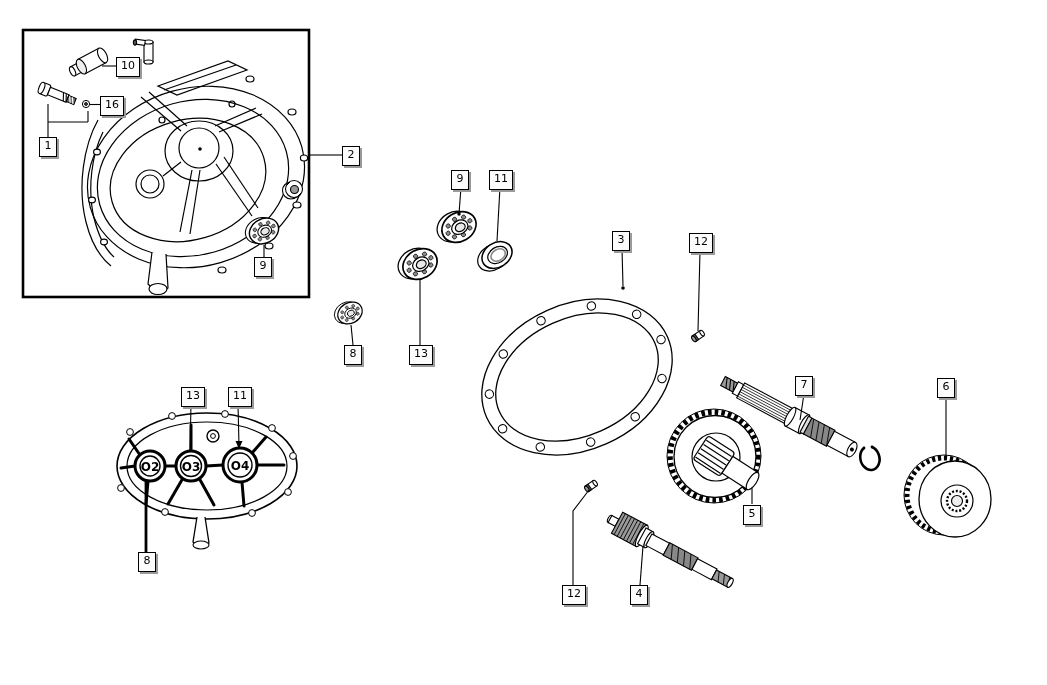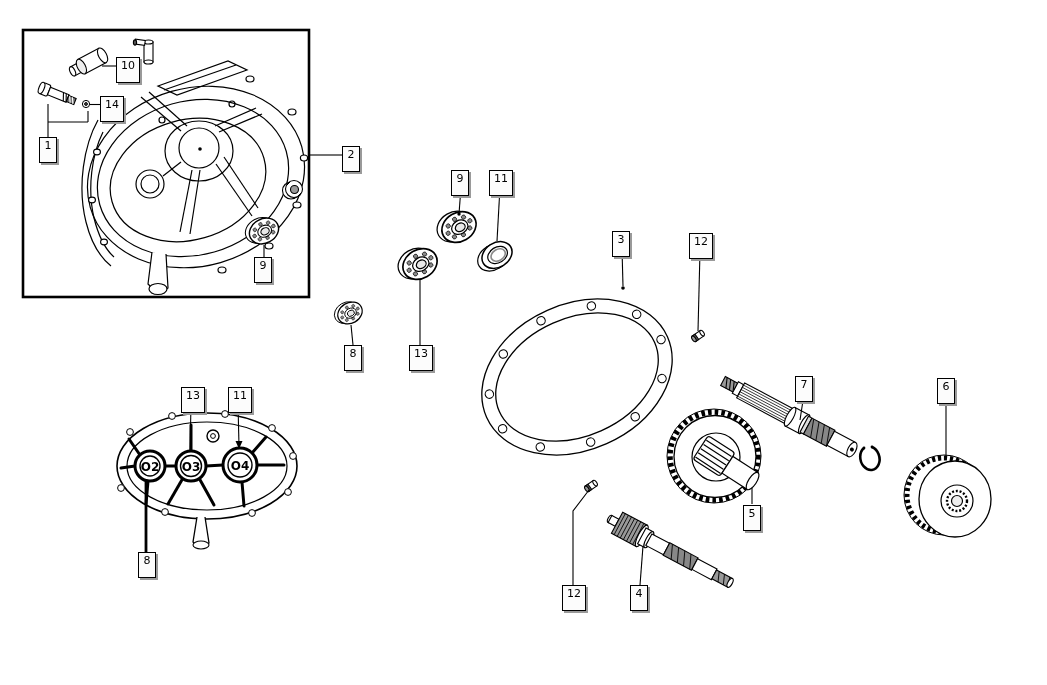--- a/index.html
+++ b/index.html
@@ -3,21 +3,21 @@
 <meta charset="utf-8">
 <style>
   html,body{margin:0;padding:0;background:#fff;}
   .stage{
     position:relative;width:1047px;height:685px;background:#fff;overflow:hidden;
     font-family:"DejaVu Sans","Liberation Sans",sans-serif;
   }
   .stage svg{position:absolute;left:0;top:0;}
   .callout{
     position:absolute;box-sizing:border-box;
-    min-width:18px;height:26px;padding:1px 4px 8px;
+    min-width:18px;height:20px;padding:1px 4px 8px;
     background:#fcfcfc;border:1px solid #000;
     box-shadow:2px 2px 0 #9a9a9a;
     font-size:11px;line-height:14px;text-align:center;color:#000;
     cursor:pointer;user-select:none;
   }
   .o-mark{font-weight:bold;font-size:12px;font-family:"DejaVu Sans","Liberation Sans",sans-serif;}
 </style>
 </head>
 <body>
 
@@ -357,21 +357,21 @@
     <line x1="191" y1="404" x2="190" y2="452"></line>
     <line x1="238" y1="404" x2="239" y2="446"></line>
     <polygon points="235.5,441 242.5,441 239,449" fill="#000" stroke="none"></polygon>
     <line x1="146" y1="552" x2="146" y2="479" stroke-width="2.8"></line>
     <path d="M573,585 L573,511 L589,490"></path>
     <path d="M640,585 L643,546"></path>
   </g>
 </svg>
 
 <div class="callout" style="left:116px;top:57px">10</div>
-<div class="callout" style="left:100px;top:96px">14</div>
+<div class="callout" style="left:100px;top:96px">16</div>
 <div class="callout" style="left:39px;top:137px">1</div>
 <div class="callout" style="left:342px;top:146px">2</div>
 <div class="callout" style="left:254px;top:257px">9</div>
 <div class="callout" style="left:451px;top:170px">9</div>
 <div class="callout" style="left:489px;top:170px">11</div>
 <div class="callout" style="left:344px;top:345px">8</div>
 <div class="callout" style="left:409px;top:345px">13</div>
 <div class="callout" style="left:612px;top:231px">3</div>
 <div class="callout" style="left:689px;top:233px">12</div>
 <div class="callout" style="left:795px;top:376px">7</div>

